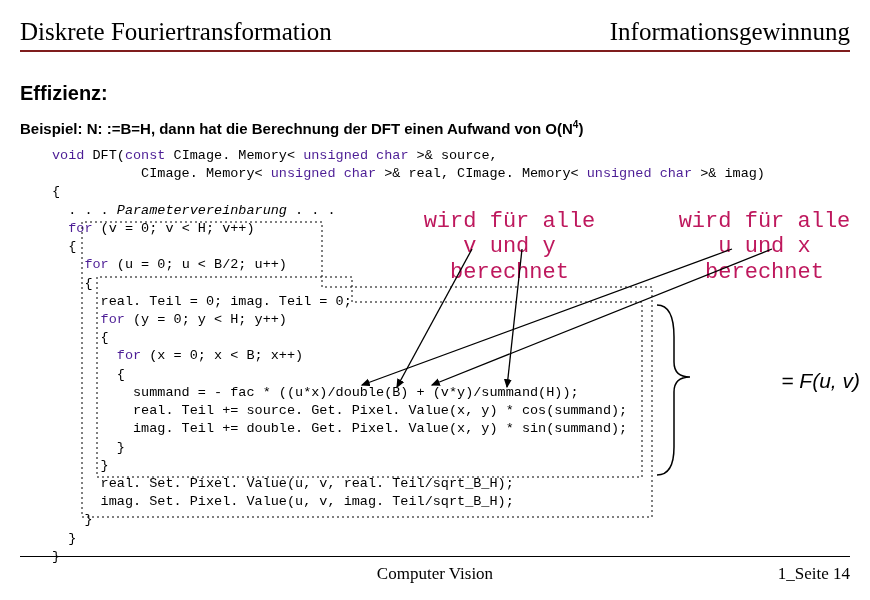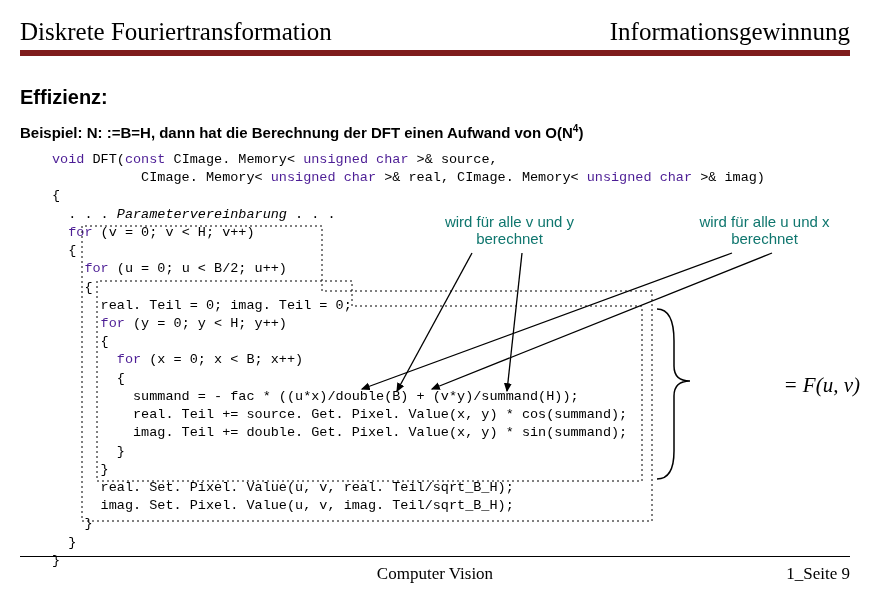--- a/index.html
+++ b/index.html
@@ -18,21 +18,21 @@
     height: 600px;
     box-sizing: border-box;
     padding: 18px 20px 10px 20px;
   }
   .header {
     display: flex;
     justify-content: space-between;
     align-items: baseline;
     font-size: 25px;
     padding-bottom: 4px;
-    border-bottom: 6px solid #7f1d1d;
+    border-bottom: 2px solid #7f1d1d;
   }
   .section {
     margin-top: 30px;
     font-family: Arial, Helvetica, sans-serif;
     font-weight: bold;
     font-size: 20px;
   }
   .example {
     margin-top: 14px;
     font-family: Arial, Helvetica, sans-serif;
@@ -47,34 +47,34 @@
     font-size: 13.5px;
     line-height: 1.35;
     margin-left: 32px;
     white-space: pre;
     color: #000;
   }
   .kw { color: #4c1d95; }
   .cm { font-style: italic; }
   .annot {
     position: absolute;
-    font-family: Liberation Sans, sans-serif;
-    font-size: 15px;
+    font-family: Liberation Mono, monospace;
+    font-size: 22px;
     text-align: center;
-    color: #0f766e;
+    color: #be185d;
     white-space: normal;
     line-height: 1.15;
   }
   .annot-v { left: 370px; top: 62px; width: 175px; }
   .annot-u { left: 625px; top: 62px; width: 175px; }
   .formula {
     position: absolute;
     right: -10px;
     top: 220px;
-    font-family: Liberation Serif, serif;
+    font-family: Liberation Sans, sans-serif;
     font-style: italic;
     font-size: 21px;
   }
   svg.overlay {
     position: absolute;
     left: 0; top: 0;
     pointer-events: none;
   }
   .footer-line {
     position:absolute;
@@ -167,16 +167,16 @@
                Q 622 230 622 245
                L 622 300
                Q 622 328 605 328" fill="none" stroke="#000" stroke-width="1.5"></path>
     </svg>
   </div>
 
   <div class="footer-line"></div>
   <div class="footer">
     <span class="left"></span>
     <span class="center">Computer Vision</span>
-    <span class="right">1_Seite 9</span>
+    <span class="right">1_Seite 14</span>
   </div>
 
 </div>
 
 </body></html>

